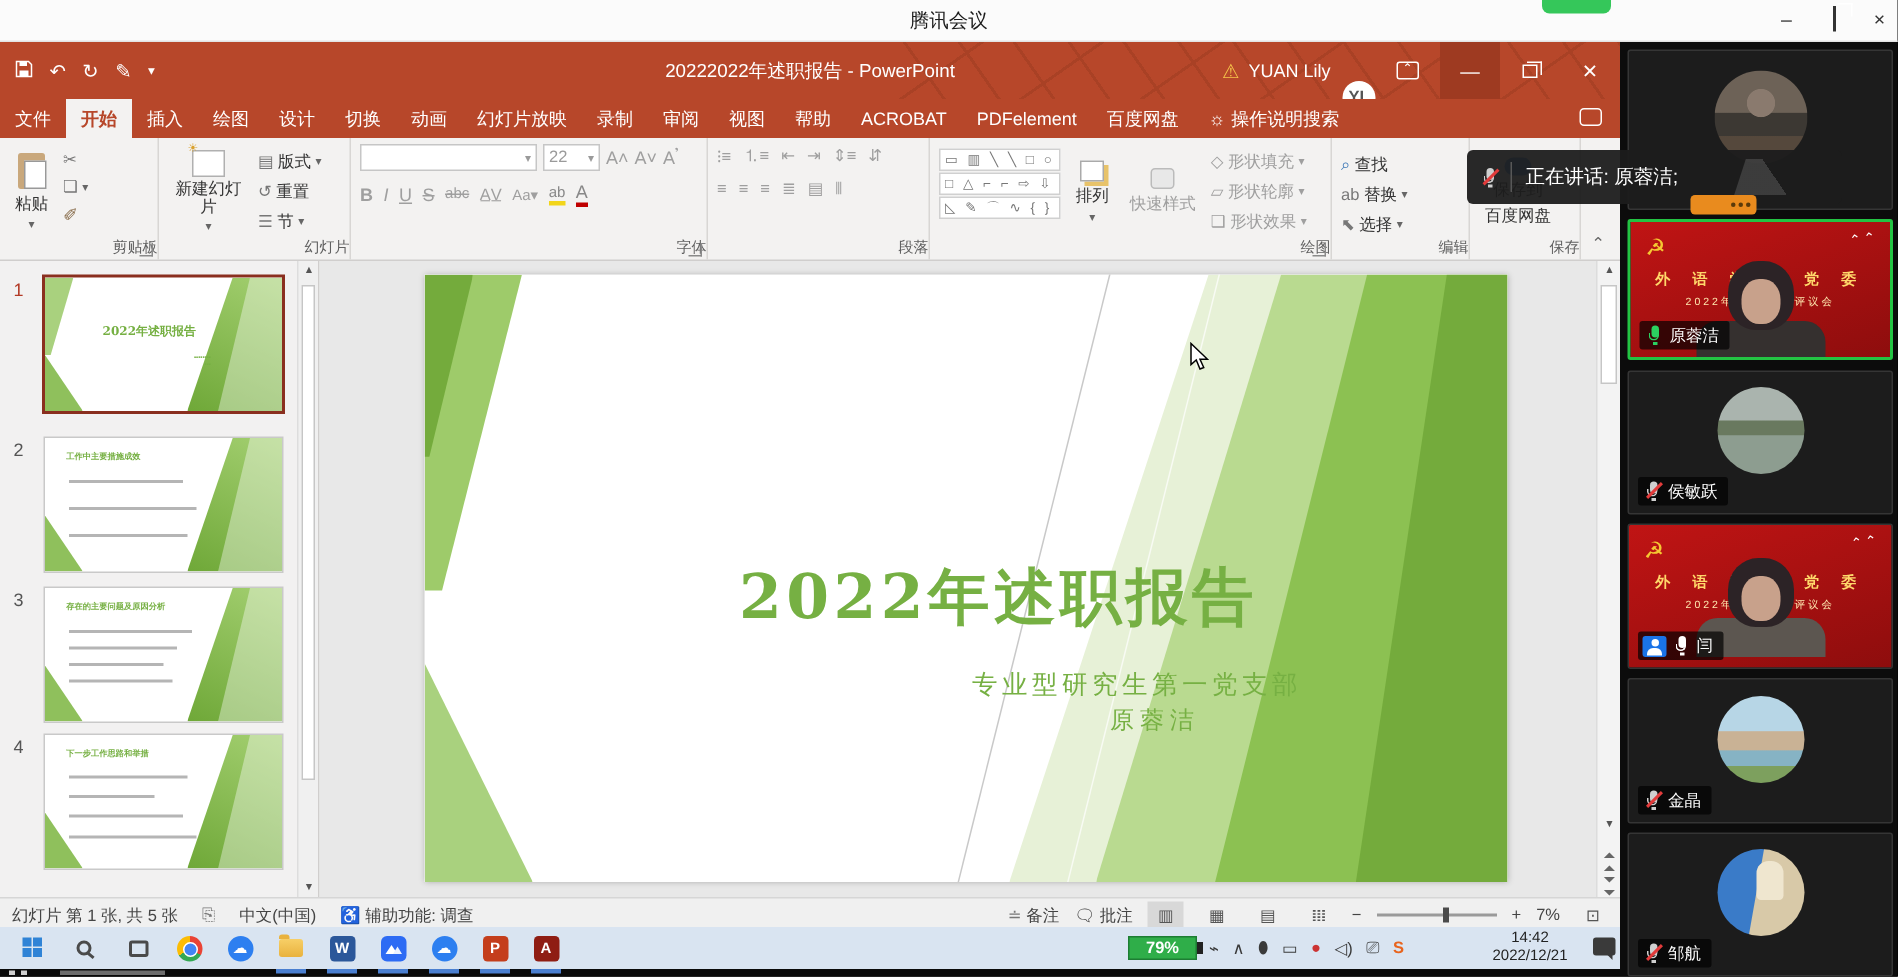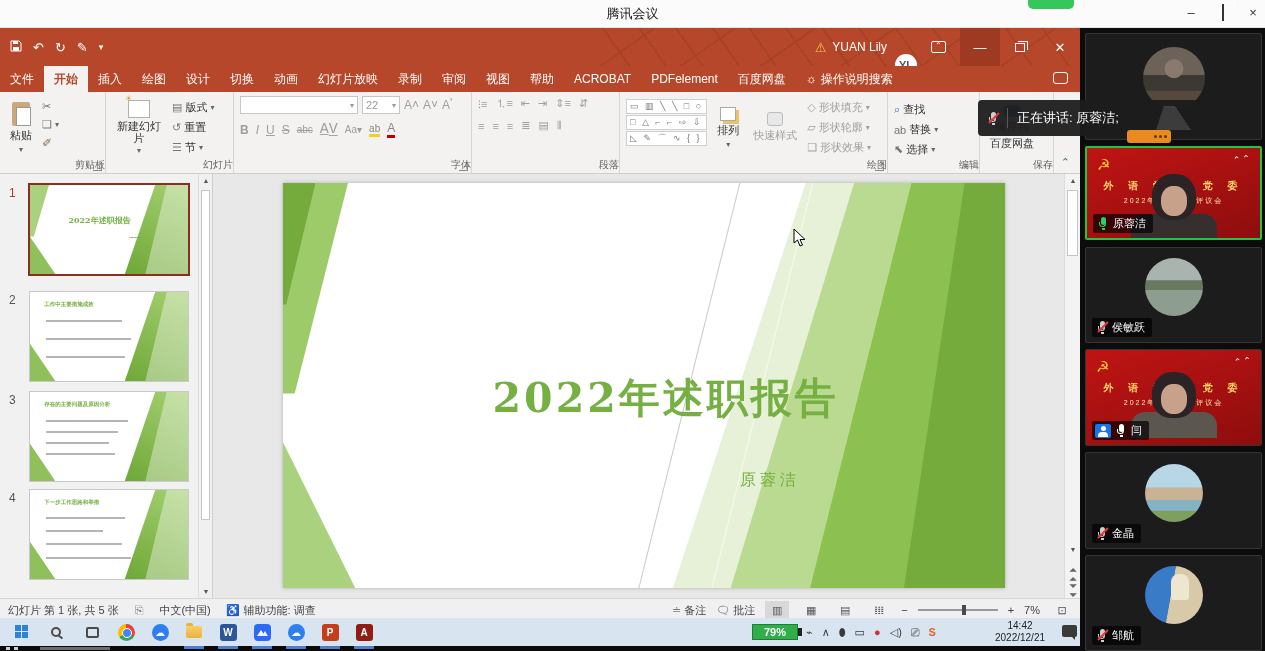--- a/index.html
+++ b/index.html
@@ -205,20 +205,21 @@
       <span><svg width="12" height="12" viewBox="0 0 12 12">
             <path d="M1 1h8l2 2v8H1z" fill="none" stroke="#fff"></path>
             <rect x="3" y="7" width="6" height="4" fill="#fff"></rect>
             <rect x="3" y="1" width="5" height="3" fill="#fff"></rect>
           </svg></span>
       <span>↶</span>
       <span>↻</span>
       <span>✎</span>
       <span style="font-size:9px;">▾</span>
     </div>
+    <div class="ttl">20222022年述职报告 - PowerPoint</div>
     <div class="right">
       <span class="warn">⚠</span>
       <span class="uname">YUAN Lily</span>
       <span class="uava">YL</span>
       <span class="ribopts"></span>
       <span class="wctl min">—</span>
       <span class="wctl">
           <span class="restore-g"></span>
         </span>
       <span class="wctl">✕</span>
@@ -310,21 +311,21 @@
         <span class="fmt gray">A˄</span>
         <span class="fmt gray">A˅</span>
         <span class="fmt gray">A𝄒</span>
       </div>
       <div class="fontrow" style="gap:7px;">
         <b class="fmt gray">B</b>
         <i class="fmt gray">I</i>
         <u class="fmt gray">U</u>
         <s class="fmt gray">S</s>
         <s class="fmt gray" style="font-size:10px;">abc</s>
-        <span class="fmt gray" style="font-size:15px;font-family:Liberation Mono, monospace;">A̲V̲</span>
+        <span class="fmt gray" style="font-size:11px;">A̲V̲</span>
         <span class="fmt gray" style="font-size:10px;">Aa▾</span>
         <span class="fmt" style="font-size:10px;border-bottom:3px solid #f2d51a;color:#888;">ab</span>
         <span class="fmt" style="border-bottom:3px solid #c00000;color:#888;">A</span>
       </div>
       <div class="glabel">字体</div>
       <div class="launcher"></div>
     </div>
 
     <div class="grp" style="width:148px; flex-direction:column; gap:8px;">
       <div class="fontrow" style="gap:8px; color:#9f9f9f; font-size:11px;">
@@ -472,20 +473,21 @@
       <div class="sz r1"></div>
       <div class="sz r2"></div>
       <div class="sz r3"></div>
       <div class="sz r4"></div>
       <div class="seam" style="left:56%; transform:rotate(14deg);"></div>
       <div class="seam" style="left:66%; transform:rotate(14deg); background:rgba(255,255,255,.7);"></div>
       <div class="sz l1"></div>
       <div class="sz l2"></div>
       <div class="sz l3"></div>
       <div class="slide-title">2022年述职报告</div>
+      <div class="slide-sub">专业型研究生第一党支部</div>
       <div class="slide-author">原蓉洁</div>
     </div>
   </div>
 
   <div class="vscroll">
     <span class="varrow" style="top:3px;">▲</span>
     <div class="vthumb"></div>
     <span class="varrow" style="top:372px;">▼</span>
     <span class="dblarrow" style="top:392px;">⏶<br>⏶</span>
     <span class="dblarrow" style="top:408px;">⏷<br>⏷</span>

